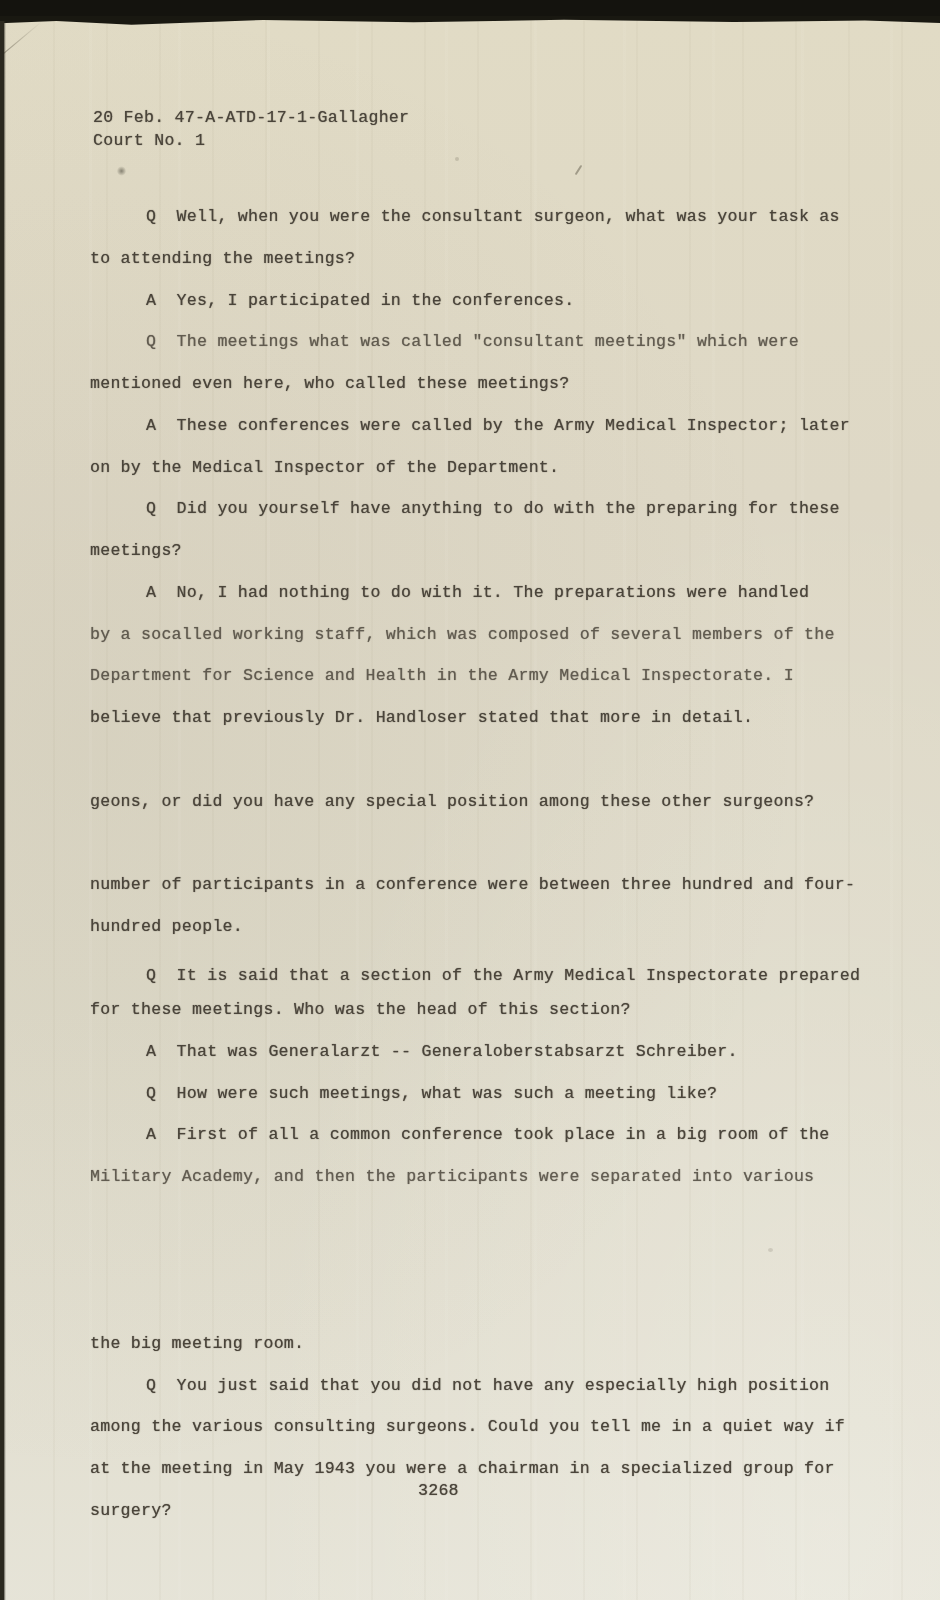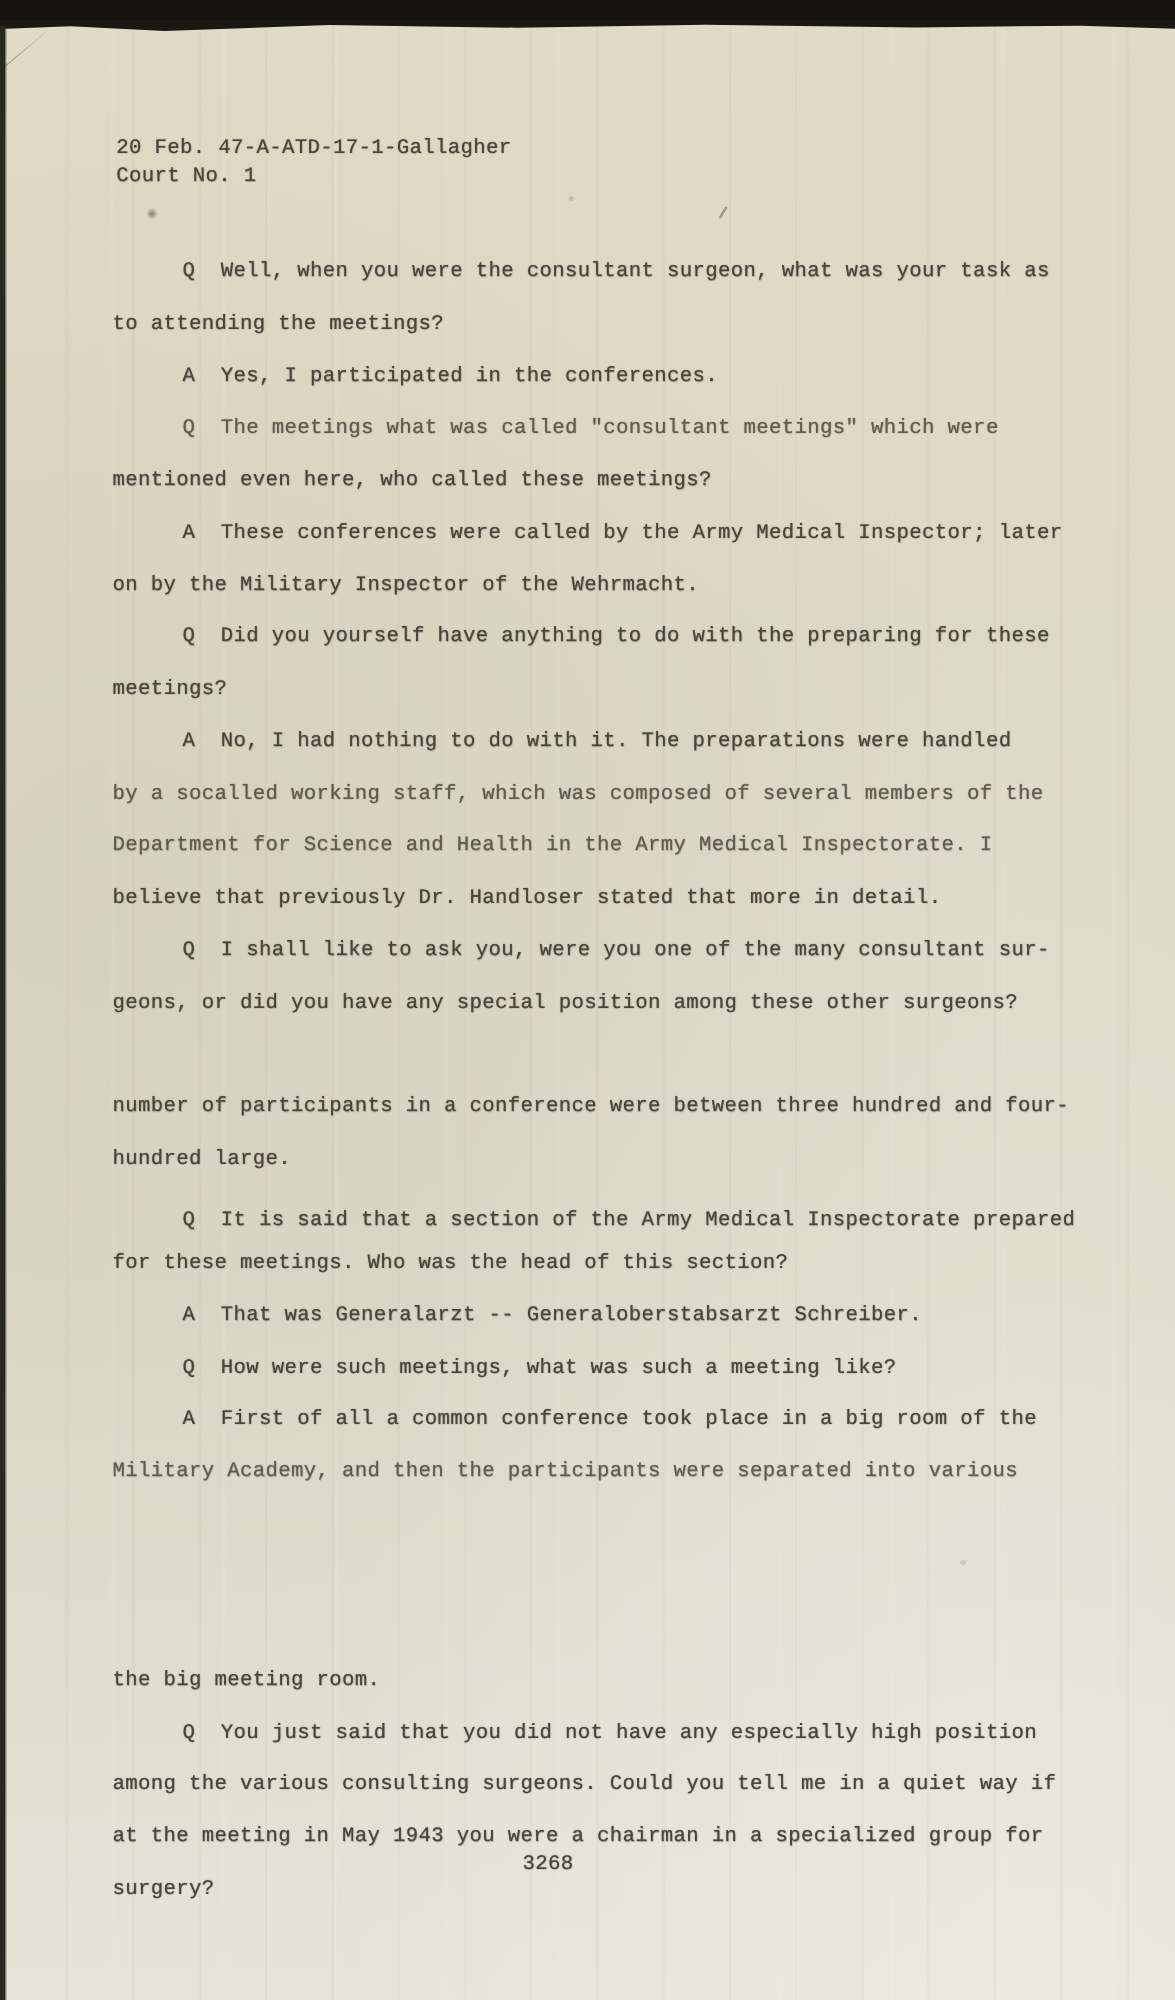--- a/index.html
+++ b/index.html
@@ -77,31 +77,30 @@
 
   <div class="tw hdr1">20 Feb. 47-A-ATD-17-1-Gallagher</div>
   <div class="tw hdr2">Court No. 1</div>
 
   <div class="tw line qa" style="top:190px">Q  Well, when you were the consultant surgeon, what was your task as</div>
   <div class="tw line" style="top:232px">to attending the meetings?</div>
   <div class="tw line qa" style="top:274px">A  Yes, I participated in the conferences.</div>
   <div class="tw line" style="top:357px">mentioned even here, who called these meetings?</div>
   <div class="tw line qa faded" style="top:315px">Q  The meetings what was called "consultant meetings" which were</div>
   <div class="tw line qa" style="top:399px">A  These conferences were called by the Army Medical Inspector; later</div>
-  <div class="tw line" style="top:441px">on by the Military Inspector of the Wehrmacht.</div>
+  <div class="tw line" style="top:441px">on by the Medical Inspector of the Department.</div>
   <div class="tw line qa" style="top:482px">Q  Did you yourself have anything to do with the preparing for these</div>
   <div class="tw line" style="top:524px">meetings?</div>
   <div class="tw line qa" style="top:566px">A  No, I had nothing to do with it. The preparations were handled</div>
   <div class="tw line faded" style="top:608px">by a socalled working staff, which was composed of several members of the</div>
   <div class="tw line faded" style="top:649px">Department for Science and Health in the Army Medical Inspectorate. I</div>
   <div class="tw line" style="top:691px">believe that previously Dr. Handloser stated that more in detail.</div>
-  <div class="tw line qa" style="top:733px">Q  I shall like to ask you, were you one of the many consultant sur-</div>
   <div class="tw line" style="top:775px">geons, or did you have any special position among these other surgeons?</div>
   <div class="tw line" style="top:858px">number of participants in a conference were between three hundred and four-</div>
-  <div class="tw line" style="top:900px">hundred large.</div>
+  <div class="tw line" style="top:900px">hundred people.</div>
   <div class="tw line qa" style="top:949px">Q  It is said that a section of the Army Medical Inspectorate prepared</div>
   <div class="tw line" style="top:983px">for these meetings. Who was the head of this section?</div>
   <div class="tw line qa" style="top:1067px">Q  How were such meetings, what was such a meeting like?</div>
   <div class="tw line qa" style="top:1025px">A  That was Generalarzt -- Generaloberstabsarzt Schreiber.</div>
   <div class="tw line qa" style="top:1108px">A  First of all a common conference took place in a big room of the</div>
   <div class="tw line faded" style="top:1150px">Military Academy, and then the participants were separated into various</div>
   <div class="tw line" style="top:1317px">the big meeting room.</div>
   <div class="tw line qa" style="top:1359px">Q  You just said that you did not have any especially high position</div>
   <div class="tw line" style="top:1400px">among the various consulting surgeons. Could you tell me in a quiet way if</div>
   <div class="tw line" style="top:1442px">at the meeting in May 1943 you were a chairman in a specialized group for</div>

